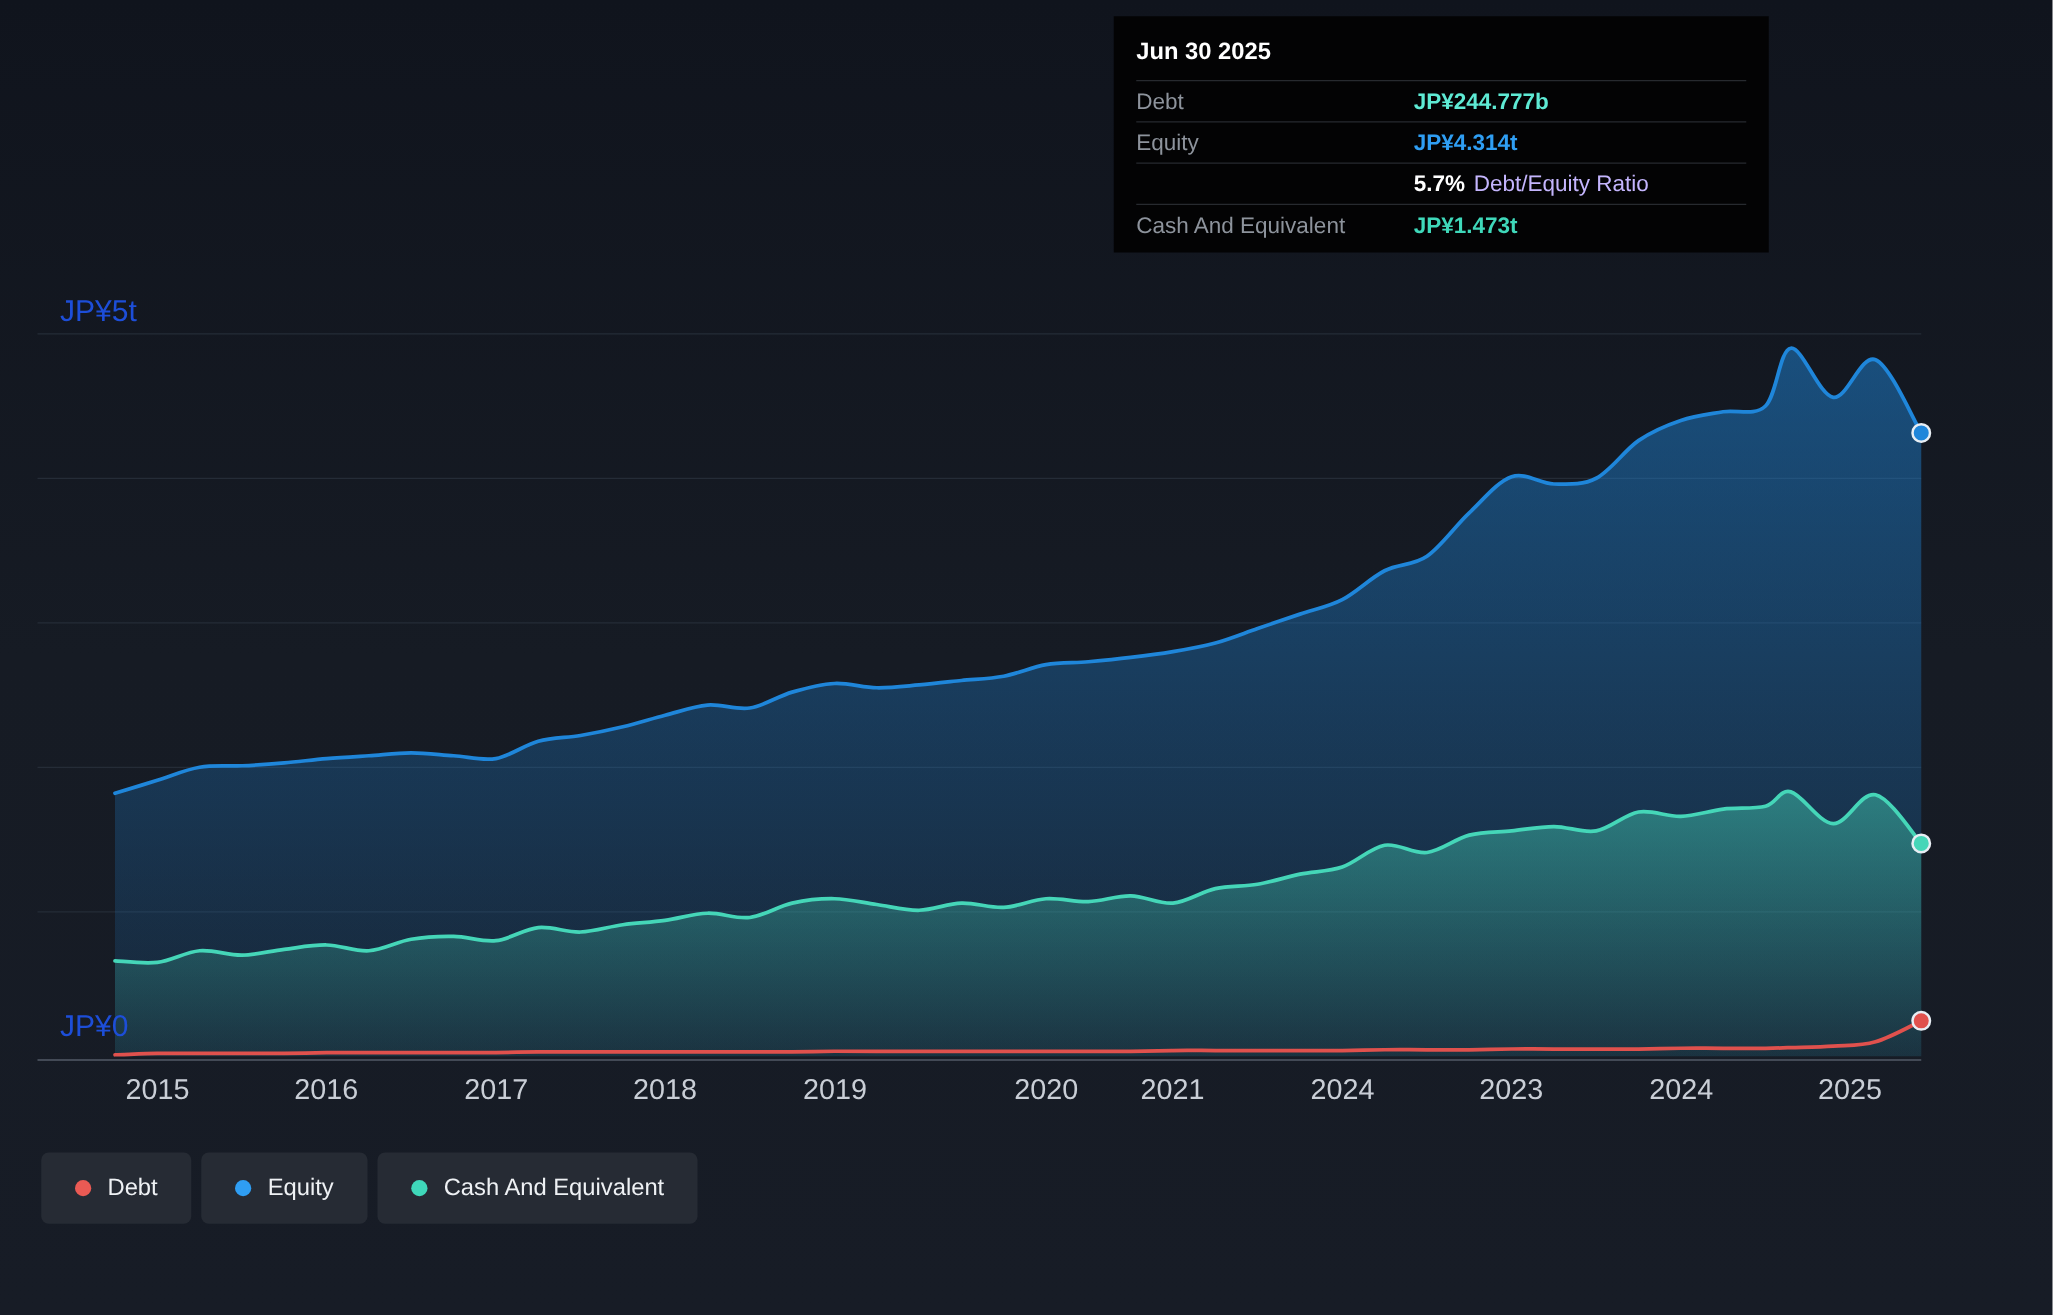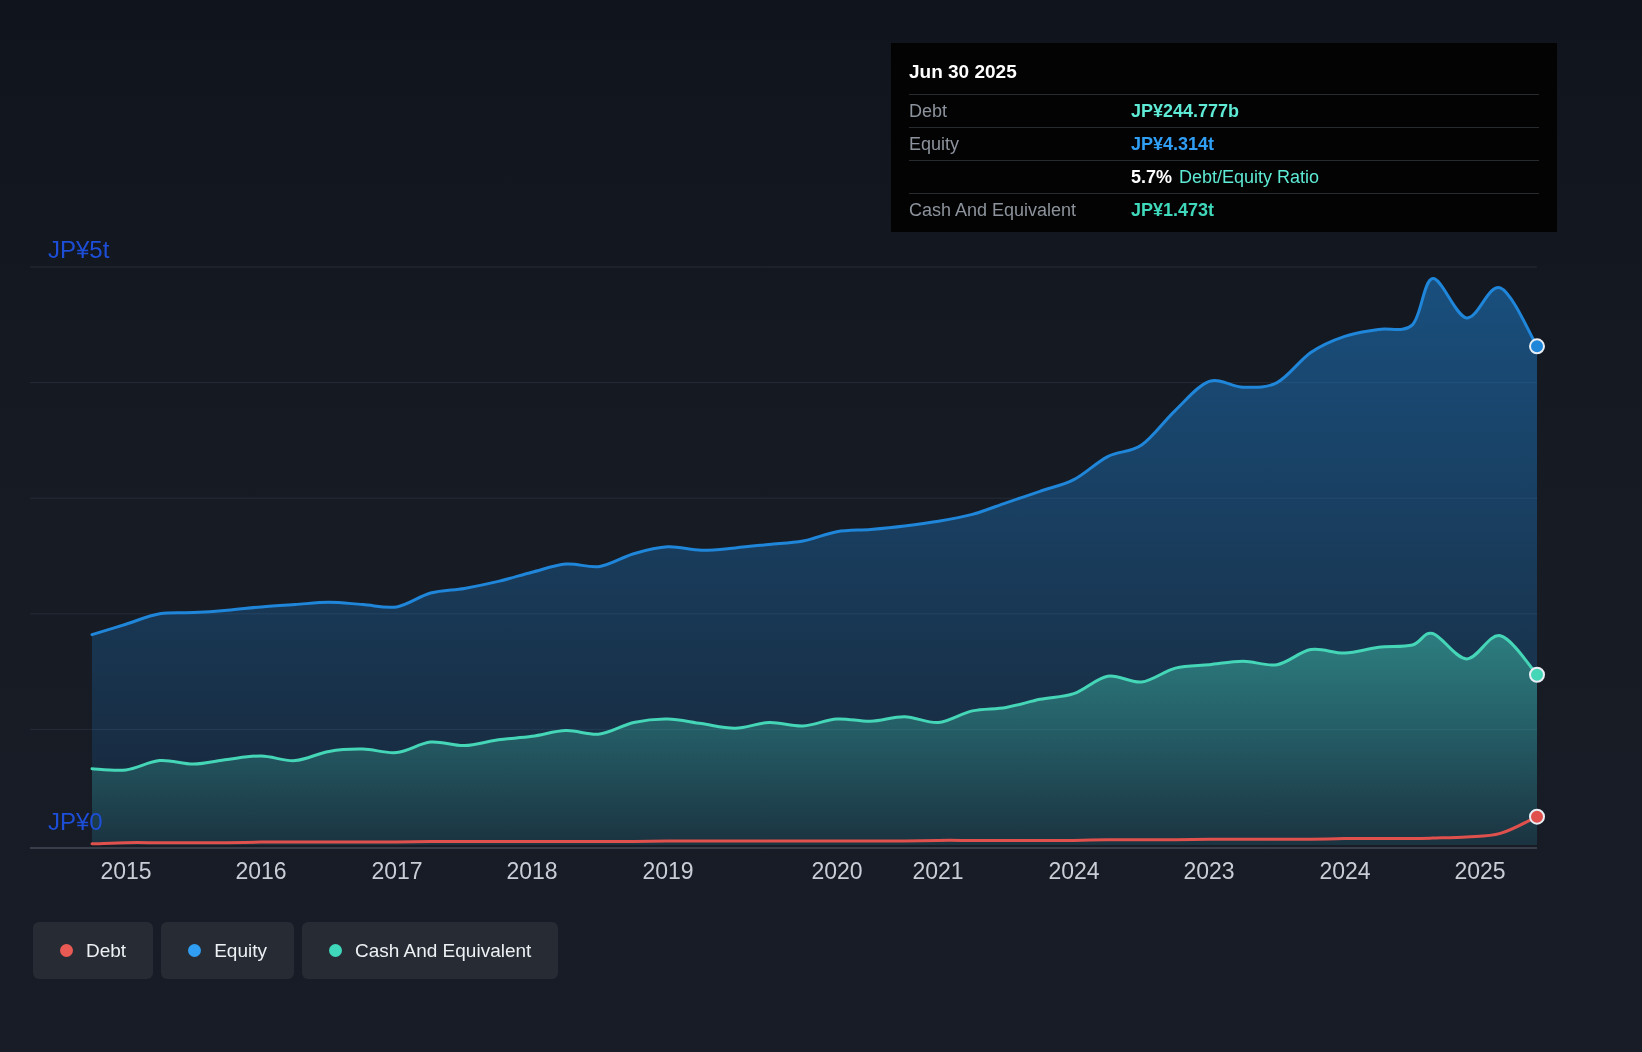--- a/index.html
+++ b/index.html
@@ -13,32 +13,32 @@
   }
   #chart-root { position:absolute; left:0; top:0; width:1642px; height:1052px; }
   #chart-root svg { position:absolute; left:0; top:0; }
 
   .y-label { position:absolute; font-size:24px; color:#1d4ed8; z-index:2; }
   #y-label-top { left:48px; top:236px; }
   #y-label-bottom { left:48px; top:808px; }
   .x-tick { position:absolute; top:858px; font-size:23px; color:#c9ced6; transform:translateX(-50%); z-index:2; }
 
   .tooltip {
-    position:absolute; left:891px; top:43px; width:666px;
+    position:absolute; left:891px; top:13px; width:524px;
     background:#030304; padding:10px 18px 6px 18px; z-index:5;
   }
   .tt-title { font-size:19px; font-weight:bold; color:#ffffff; padding:8px 0 11px 0; }
   .tt-row { display:flex; align-items:center; height:33px; border-top:1px solid #272a2f; font-size:18px; }
   .tt-label { width:222px; color:#8d939c; flex:none; }
   .tt-val { font-weight:bold; }
   .val-red  { color:#5eead4; }
   .val-blue { color:#2f9ef3; }
   .val-teal { color:#3fd8ba; }
   .tt-ratio-val { color:#ffffff; font-weight:bold; }
-  .tt-ratio-rest { color:#5eead4; font-weight:normal; margin-left:7px; }
+  .tt-ratio-rest { color:#c4b5fd; font-weight:normal; margin-left:7px; }
 
   .legend { position:absolute; left:33px; top:922px; display:flex; gap:8px; z-index:3; }
   .legend-chip {
     display:flex; align-items:center; gap:13px; height:57px; padding:0 27px;
     background:#262b34; border-radius:6px; font-size:19px; color:#eef1f4; cursor:pointer;
   }
   .legend-dot { width:13px; height:13px; border-radius:50%; flex:none; }
 </style>
 </head>
 <body>

